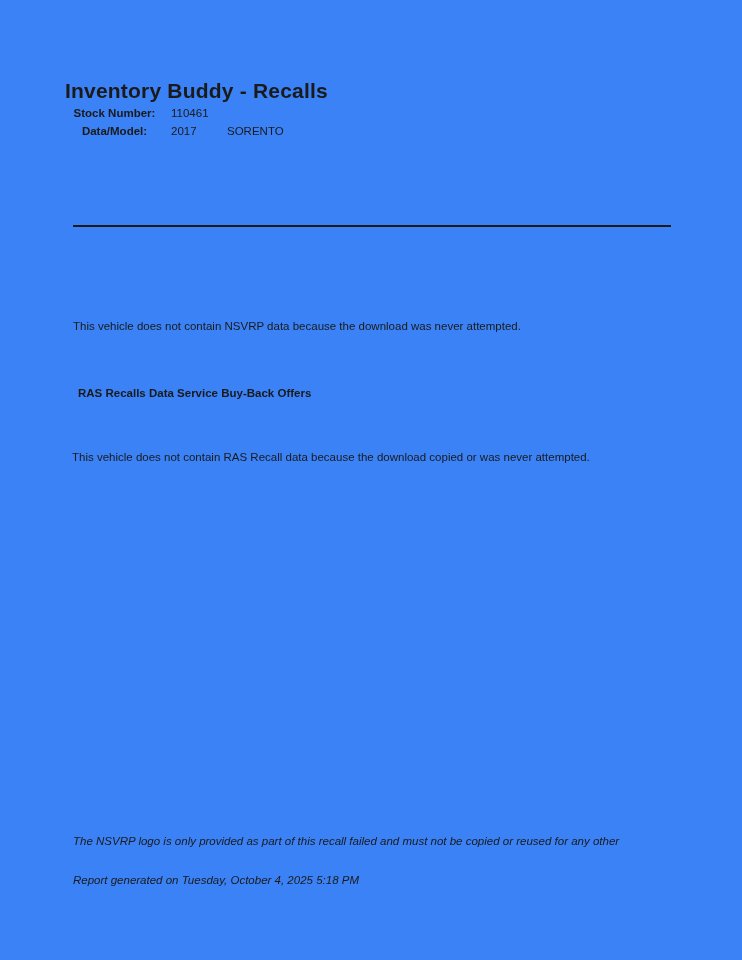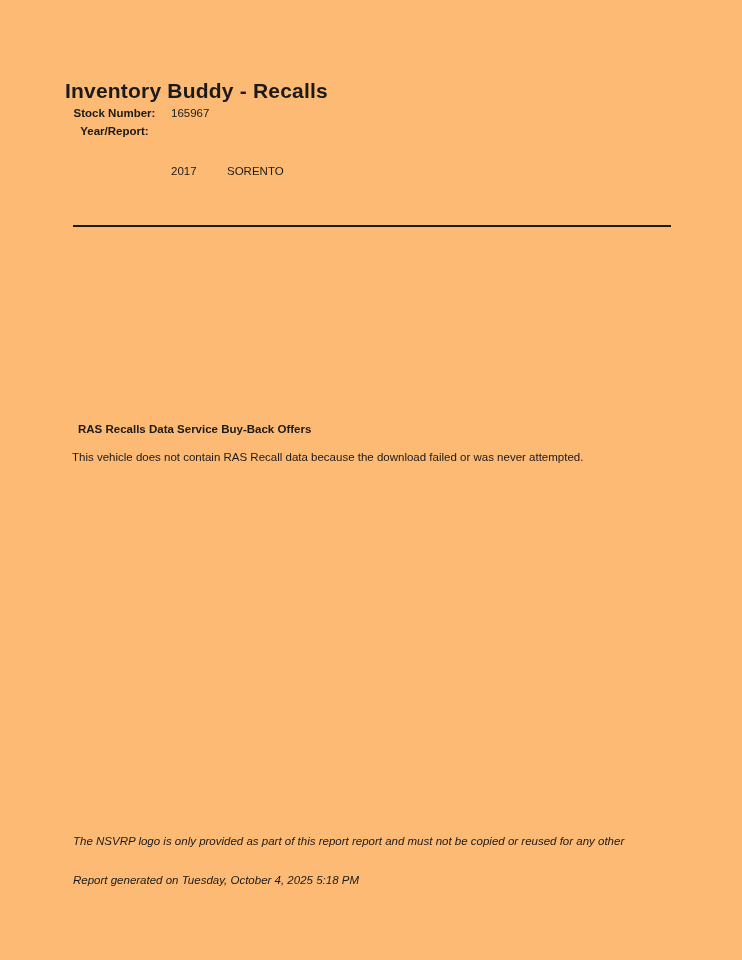--- a/index.html
+++ b/index.html
@@ -4,21 +4,21 @@
 <style>
   html, body {
     margin: 0;
     padding: 0;
     background: #ffffff;
   }
   .page {
     position: relative;
     width: 742px;
     height: 960px;
-    background: #fdba74;
+    background: #3b82f6;
     font-family: "Liberation Sans", "DejaVu Sans", sans-serif;
     color: #1a1a1a;
     overflow: hidden;
   }
   .report-title {
     position: absolute;
     left: 65px;
     top: 79px;
     font-size: 21px;
     font-weight: bold;
@@ -40,21 +40,20 @@
     width: 99px;
     text-align: center;
     font-weight: bold;
   }
   .info-value {
     margin-left: 7px;
   }
   .info-value-year {
     display: inline-block;
     width: 56px;
-    margin-top: 40px;
   }
   .rule {
     position: absolute;
     left: 73px;
     top: 225px;
     width: 598px;
     height: 2px;
     background: #1a1a1a;
   }
   .section-heading {
@@ -63,21 +62,20 @@
     font-weight: bold;
     white-space: nowrap;
   }
   .heading-nsvrp {
     left: 157px;
     top: 251px;
   }
   .heading-ras {
     left: 78px;
     top: 387px;
-    margin-top: 36px;
   }
   .section-body {
     position: absolute;
     font-size: 11.5px;
     white-space: nowrap;
   }
   .body-nsvrp {
     left: 73px;
     top: 320px;
   }
@@ -106,37 +104,38 @@
 </head>
 <body>
 
 <div class="page">
 
   <div class="report-title">Inventory Buddy - Recalls</div>
 
   <div class="vehicle-info">
     <div class="info-row">
       <span class="info-label">Stock Number:</span>
-      <span class="info-value">165967</span>
+      <span class="info-value">110461</span>
     </div>
     <div class="info-row">
-      <span class="info-label">Year/Report:</span>
+      <span class="info-label">Data/Model:</span>
       <span class="info-value">
         <span class="info-value-year">2017</span><span>SORENTO</span>
       </span>
     </div>
   </div>
 
   <div class="rule"></div>
 
 
+  <div class="section-body body-nsvrp">This vehicle does not contain NSVRP data because the download was never attempted.</div>
 
   <div class="section-heading heading-ras">RAS Recalls Data Service Buy-Back Offers</div>
 
-  <div class="section-body body-ras">This vehicle does not contain RAS Recall data because the download failed or was never attempted.</div>
+  <div class="section-body body-ras">This vehicle does not contain RAS Recall data because the download copied or was never attempted.</div>
 
   <div class="footer-disclaimer">
-    <div>The NSVRP logo is only provided as part of this report report and must not be copied or reused for any other</div>
+    <div>The NSVRP logo is only provided as part of this recall failed and must not be copied or reused for any other</div>
   </div>
 
   <div class="footer-generated">Report generated on Tuesday, October 4, 2025 5:18 PM</div>
 
 </div>
 
 </body></html>

